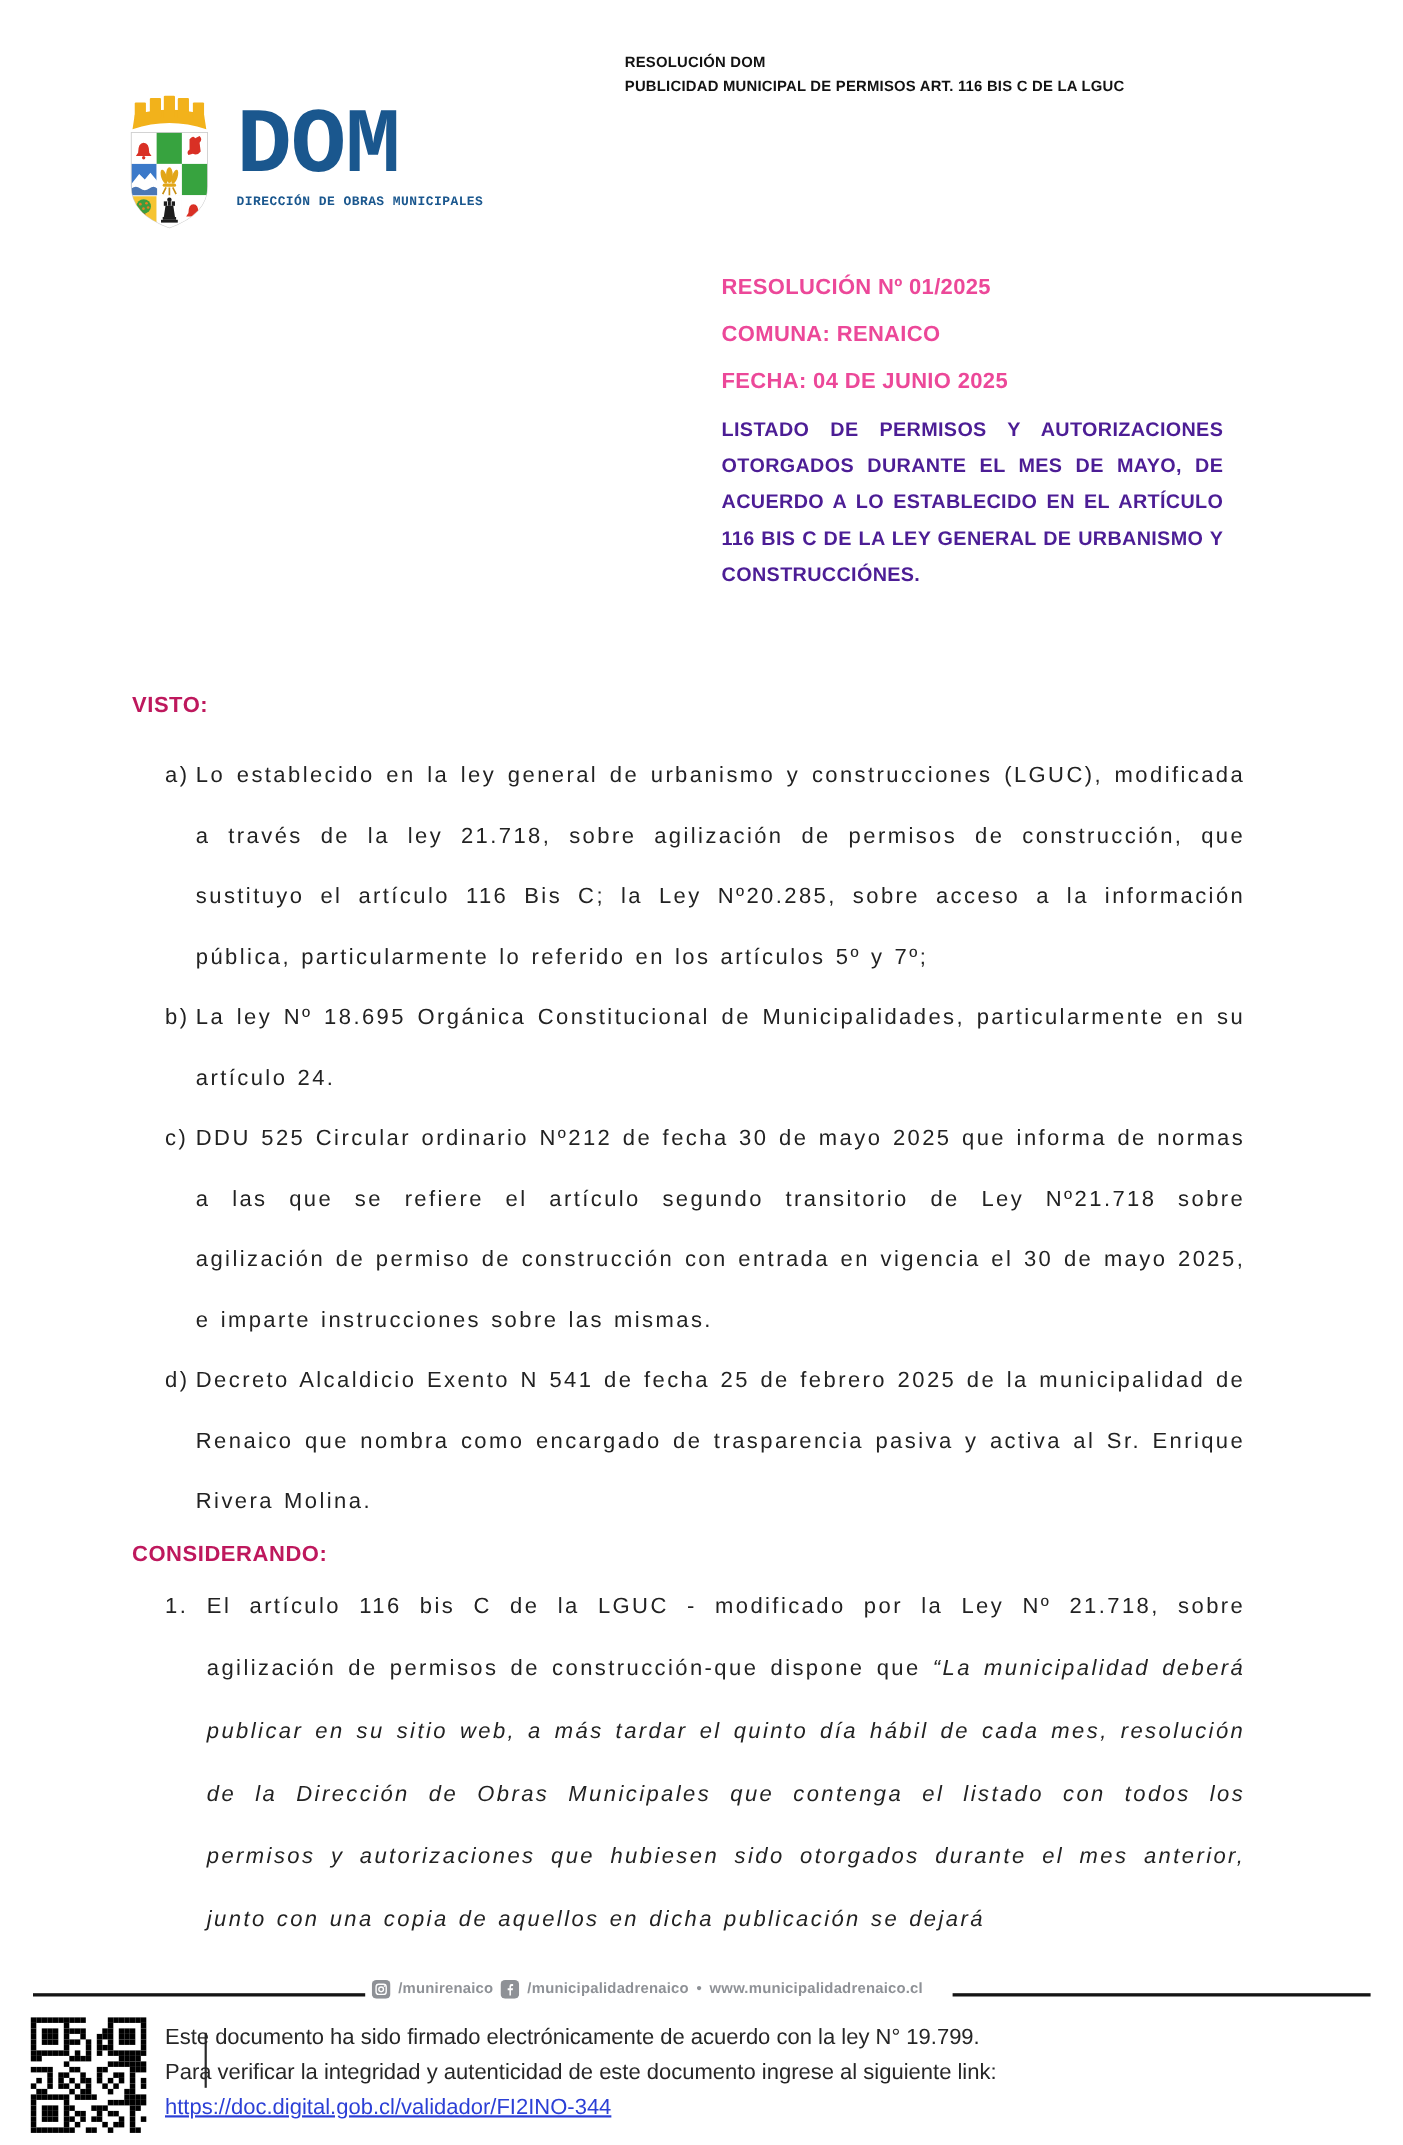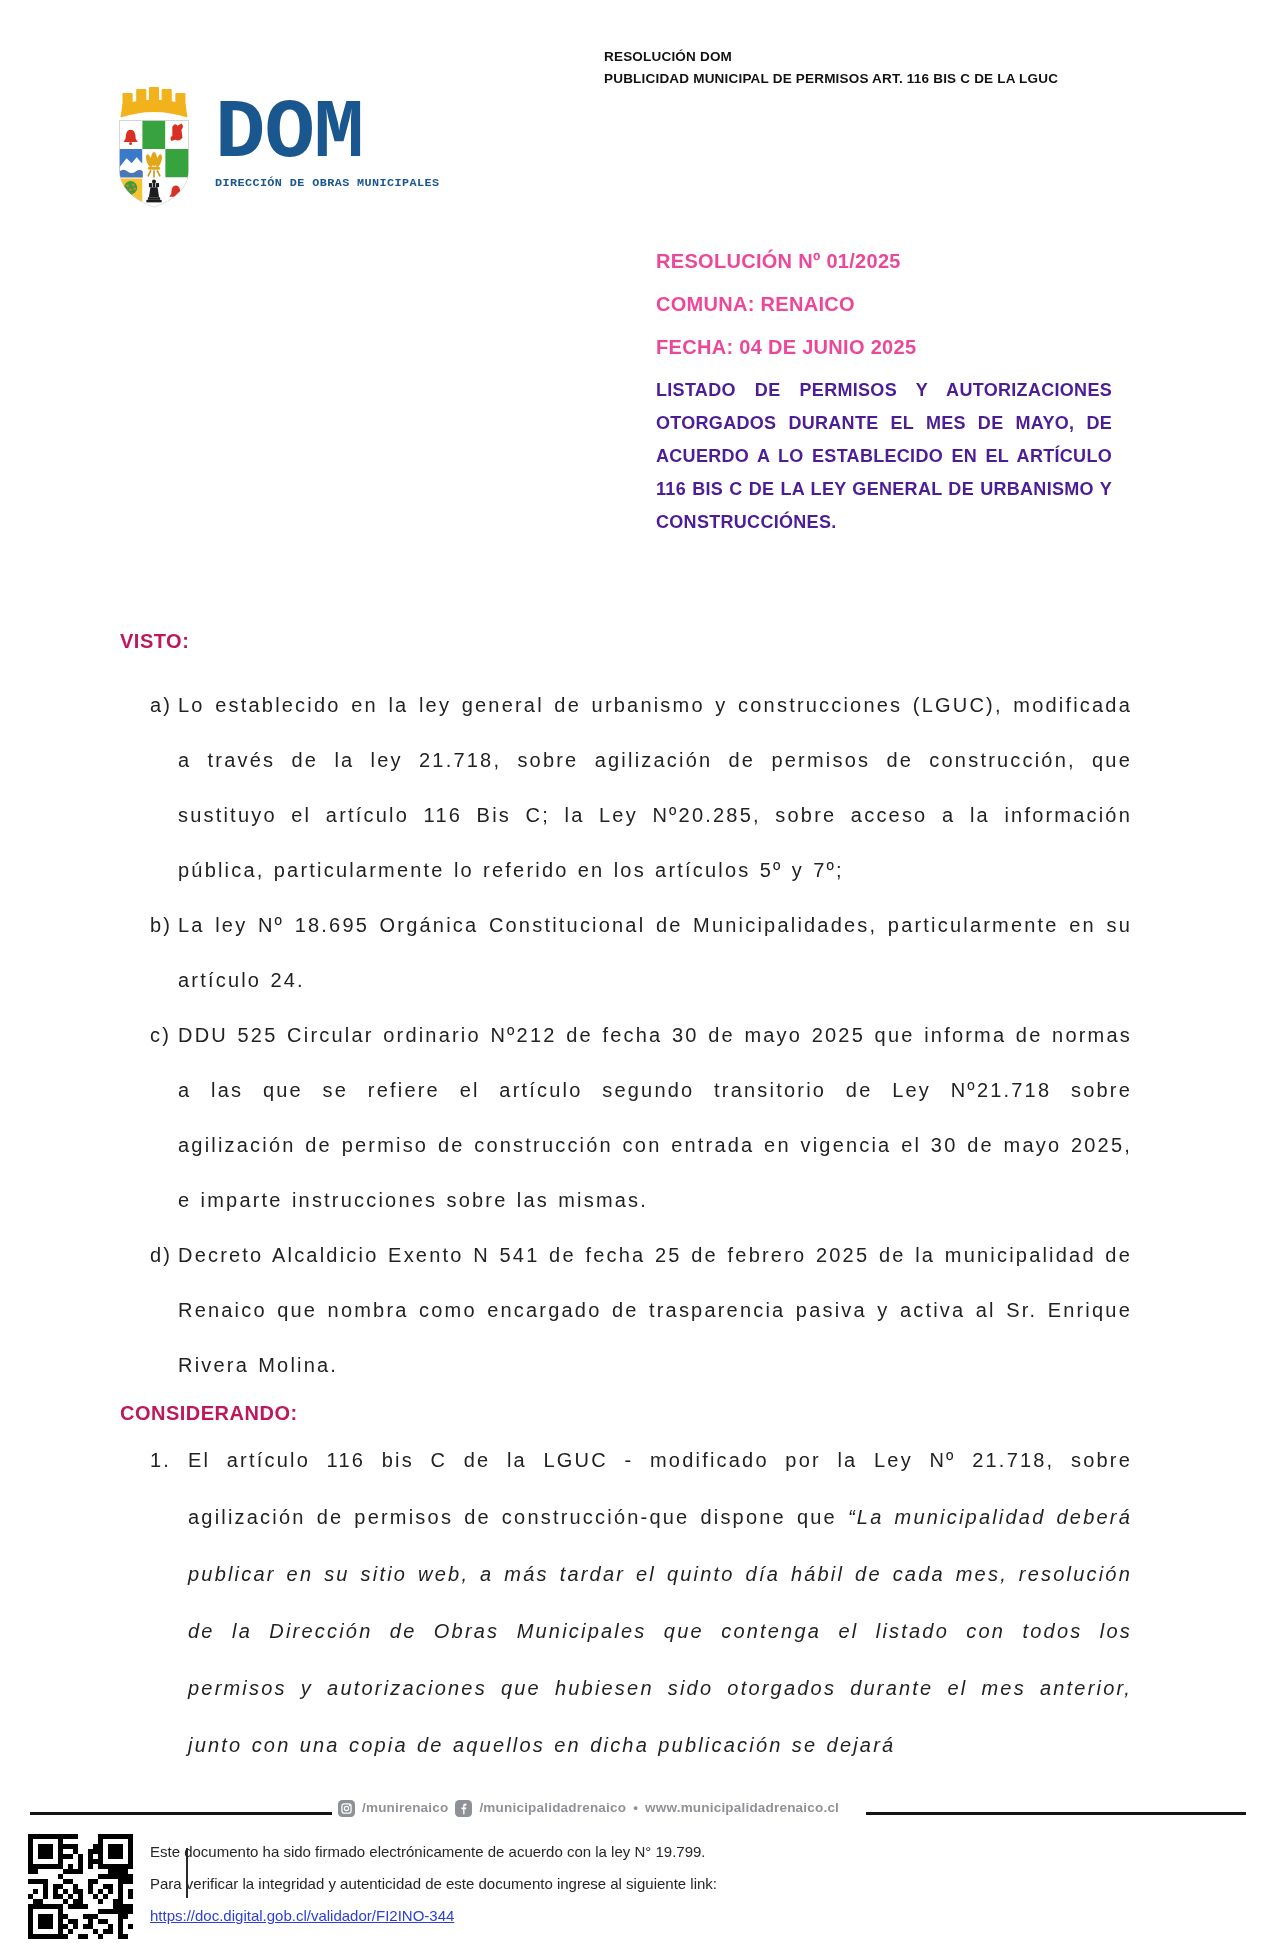--- a/index.html
+++ b/index.html
@@ -5,21 +5,21 @@
   html,body{margin:0;padding:0;background:#ffffff;}
   .page{position:relative;width:1275px;height:1950px;background:#fff;overflow:hidden;
         font-family:"Liberation Sans",sans-serif;color:#1d1d1d;}
 
   
   .f-gold{fill:var(--crest-gold)} .f-green{fill:var(--crest-green)} .f-red{fill:var(--crest-red)}
   .f-yellow{fill:var(--crest-yellow)} .f-sky{fill:var(--crest-sky)} .f-wheat{fill:#e2a619}
   .f-gray{fill:var(--footer-gray)}
 
   .doc-header{position:absolute;left:568px;top:46px;font-size:13.5px;font-weight:700;
-              line-height:22px;color:#121212;letter-spacing:.2px;white-space:nowrap;margin-left:36px;}
+              line-height:22px;color:#121212;letter-spacing:.2px;white-space:nowrap;}
 
   .logo{position:absolute;left:103px;top:86px;display:flex;align-items:flex-start;}
   .crest{width:102px;height:124px;display:block;}
   .logo-text{margin-left:10px;margin-top:10px;font-family:Liberation Mono, monospace;}
   .dom{font-size:84px;font-weight:800;color:var(--dom-blue);line-height:76px;letter-spacing:-1px;}
   .dom-sub{font-size:11.8px;font-weight:700;color:var(--dom-blue);letter-spacing:.4px;margin-top:4px;}
 
   .res-block{position:absolute;left:656px;top:240px;font-size:20px;font-weight:700;
              line-height:43px;color:#ec4899;letter-spacing:.3px;}
   .subject{position:absolute;left:656px;top:374px;width:456px;font-size:18px;font-weight:700;
@@ -42,21 +42,21 @@
   .social-right-line{position:absolute;left:866px;top:1812px;width:380px;height:3px;background:#151515;}
   .social-center{position:absolute;left:338px;top:1800px;height:26px;display:flex;align-items:flex-start;
                  gap:7px;color:var(--footer-gray);font-size:13.5px;font-weight:700;letter-spacing:.2px;}
   .s-icon{width:17px;height:17px;display:block;}
 
   .qr{position:absolute;left:28px;top:1834px;width:105px;height:105px;display:grid;
       grid-template-columns:repeat(21,1fr);grid-template-rows:repeat(21,1fr);background:#fff;}
   .qr b{display:block;}
   .qr b.k{background:#000;}
 
-  .foot-text{position:absolute;left:150px;top:1836px;font-size:15px;color:#262626;line-height:32px;}
+  .foot-text{position:absolute;left:150px;top:1836px;font-size:20px;color:#262626;line-height:32px;}
   .foot-link{color:var(--link-blue);text-decoration:underline;}
   .cursor-mark{position:absolute;left:186px;top:1848px;width:2px;height:50px;background:#2a2a2a;}
 </style>
 </head>
 <body>
 
 <div class="page">
 
   <div class="doc-header">
     <div>RESOLUCIÓN DOM</div>

